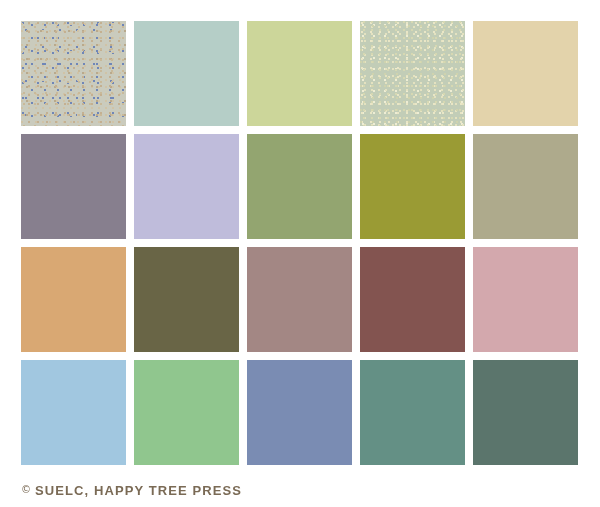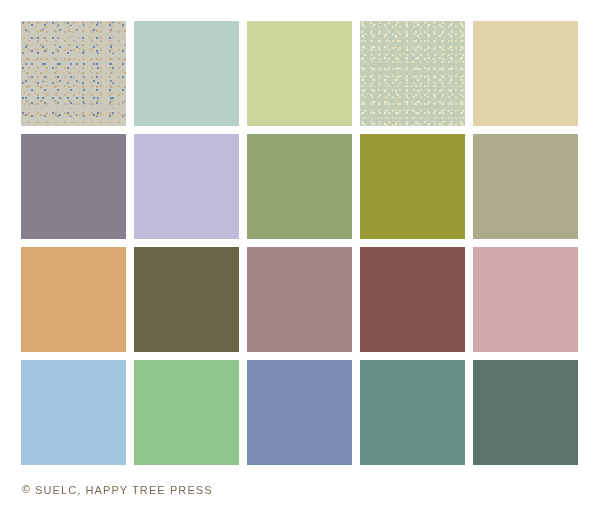--- a/index.html
+++ b/index.html
@@ -96,23 +96,23 @@
   }
 
   #copyright-icon {
     font-size: 10px;
     line-height: 1;
     color: #7a6a55;
     font-family: "DejaVu Sans", sans-serif;
   }
 
   #copyright-text {
-    font-size: 11px;
+    font-size: 13px;
     line-height: 1;
-    font-weight: normal;
+    font-weight: bold;
     letter-spacing: 1.1px;
     color: #7a6a55;
     font-family: "Liberation Sans", sans-serif;
     white-space: nowrap;
   }
 </style>
 </head>
 <body style="background: rgb(255, 255, 255);">
 
 <div id="palette-page">

